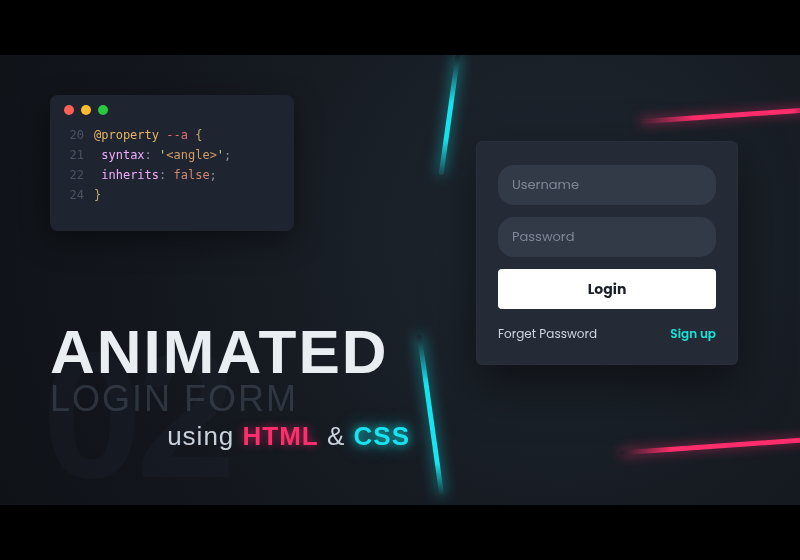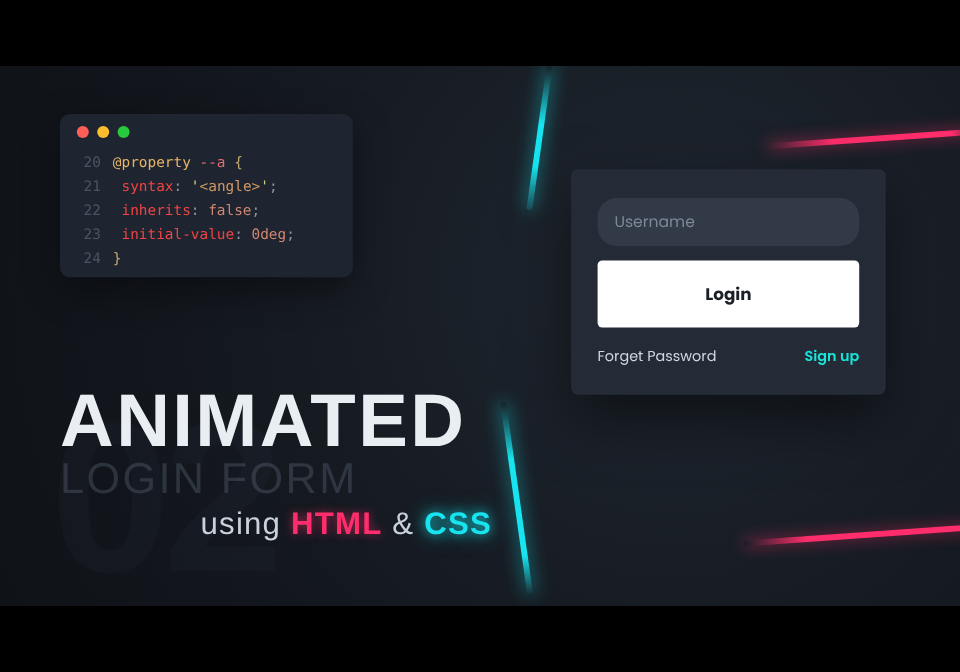--- a/index.html
+++ b/index.html
@@ -37,21 +37,21 @@
   .traffic { display: flex; gap: 7px; margin-bottom: 10px; }
   .dot { width: 10px; height: 10px; border-radius: 50%; }
   .dot.r { background: #ff5f56; }
   .dot.y { background: #ffbd2e; }
   .dot.g { background: #27c93f; }
   .codeblock { font-family: "Consolas","Menlo",monospace; font-size: 12px; line-height: 20px; }
   .ln { color: #4b5363; display:inline-block; width:20px; text-align:right; margin-right:10px; }
   .tok-atrule { color: #e6b367; }
   .tok-var { color: #e06c75; }
   .tok-brace { color: #c3a96f; }
-  .tok-prop { color: #ef4444; margin-top: 16px; }
+  .tok-prop { color: #f0abfc; margin-top: 16px; }
   .tok-punct { color: #8b93a1; }
   .tok-str { color: #c6d67e; }
   .tok-tag { color: #d19a66; }
   .tok-bool { color: #d08770; margin-top: 19px; }
   .tok-num { color: #d08770; }
 
   
   .headline {
     position: absolute;
     left: 50px;
@@ -138,21 +138,21 @@
     margin-bottom: 12px;
     padding: 0 14px;
     display: flex;
     align-items: center;
     color: #7e8798;
     font-size: 13px;
     font-family: "Poppins","Segoe UI",sans-serif;
   }
   .login-btn {
     width: 100%;
-    height: 56px;
+    height: 40px;
     background: #fff;
     border-radius: 4px;
     color: #1a1f28;
     font-weight: 700;
     font-size: 14px;
     display: flex;
     align-items: center;
     justify-content: center;
     margin-bottom: 16px;
     font-family: "Poppins","Segoe UI",sans-serif;
@@ -211,39 +211,41 @@
     <div class="editor">
       <div class="traffic">
         <div class="dot r"></div>
         <div class="dot y"></div>
         <div class="dot g"></div>
       </div>
       <div class="codeblock" id="codeblock">
           <div><span class="ln">20</span><span class="tok-atrule">@property </span><span class="tok-var">--a</span><span class="tok-punct"> </span><span class="tok-brace">{</span></div>
           <div><span class="ln">21</span><span class="tok-punct">  </span><span class="tok-prop">syntax</span><span class="tok-punct">: </span><span class="tok-str">'</span><span class="tok-tag">&lt;angle&gt;</span><span class="tok-str">'</span><span class="tok-punct">;</span></div>
           <div><span class="ln">22</span><span class="tok-punct">  </span><span class="tok-prop">inherits</span><span class="tok-punct">: </span><span class="tok-bool">false</span><span class="tok-punct">;</span></div>
-          <div><span class="ln">23</span><span class="tok-punct">  </span><span class="tok-prop">initial-value</span><span class="tok-punct">: </span><span class="tok-num">0deg</span><span class="tok-punct">;</span></div>
           <div><span class="ln">24</span><span class="tok-brace">}</span></div>
         </div>
     </div>
 
     <div class="hl-bg">02</div>
 
     <div class="headline">
       <div class="hl-1">ANIMATED</div>
       <div class="hl-2">LOGIN FORM</div>
       <div class="hl-3">
         <span>using </span><span class="hl-html">HTML</span><span class="hl-amp"> &amp; </span><span class="hl-css">CSS</span>
       </div>
     </div>
 
     <div class="card">
       <div class="field">
         <span>Username</span>
       </div>
+      <div class="field">
+        <span>Password</span>
+      </div>
       <div class="login-btn">
         <span>Login</span>
       </div>
       <div class="card-footer">
         <span class="forget">Forget Password</span>
         <span class="signup">Sign up</span>
       </div>
     </div>
 
   </div>

